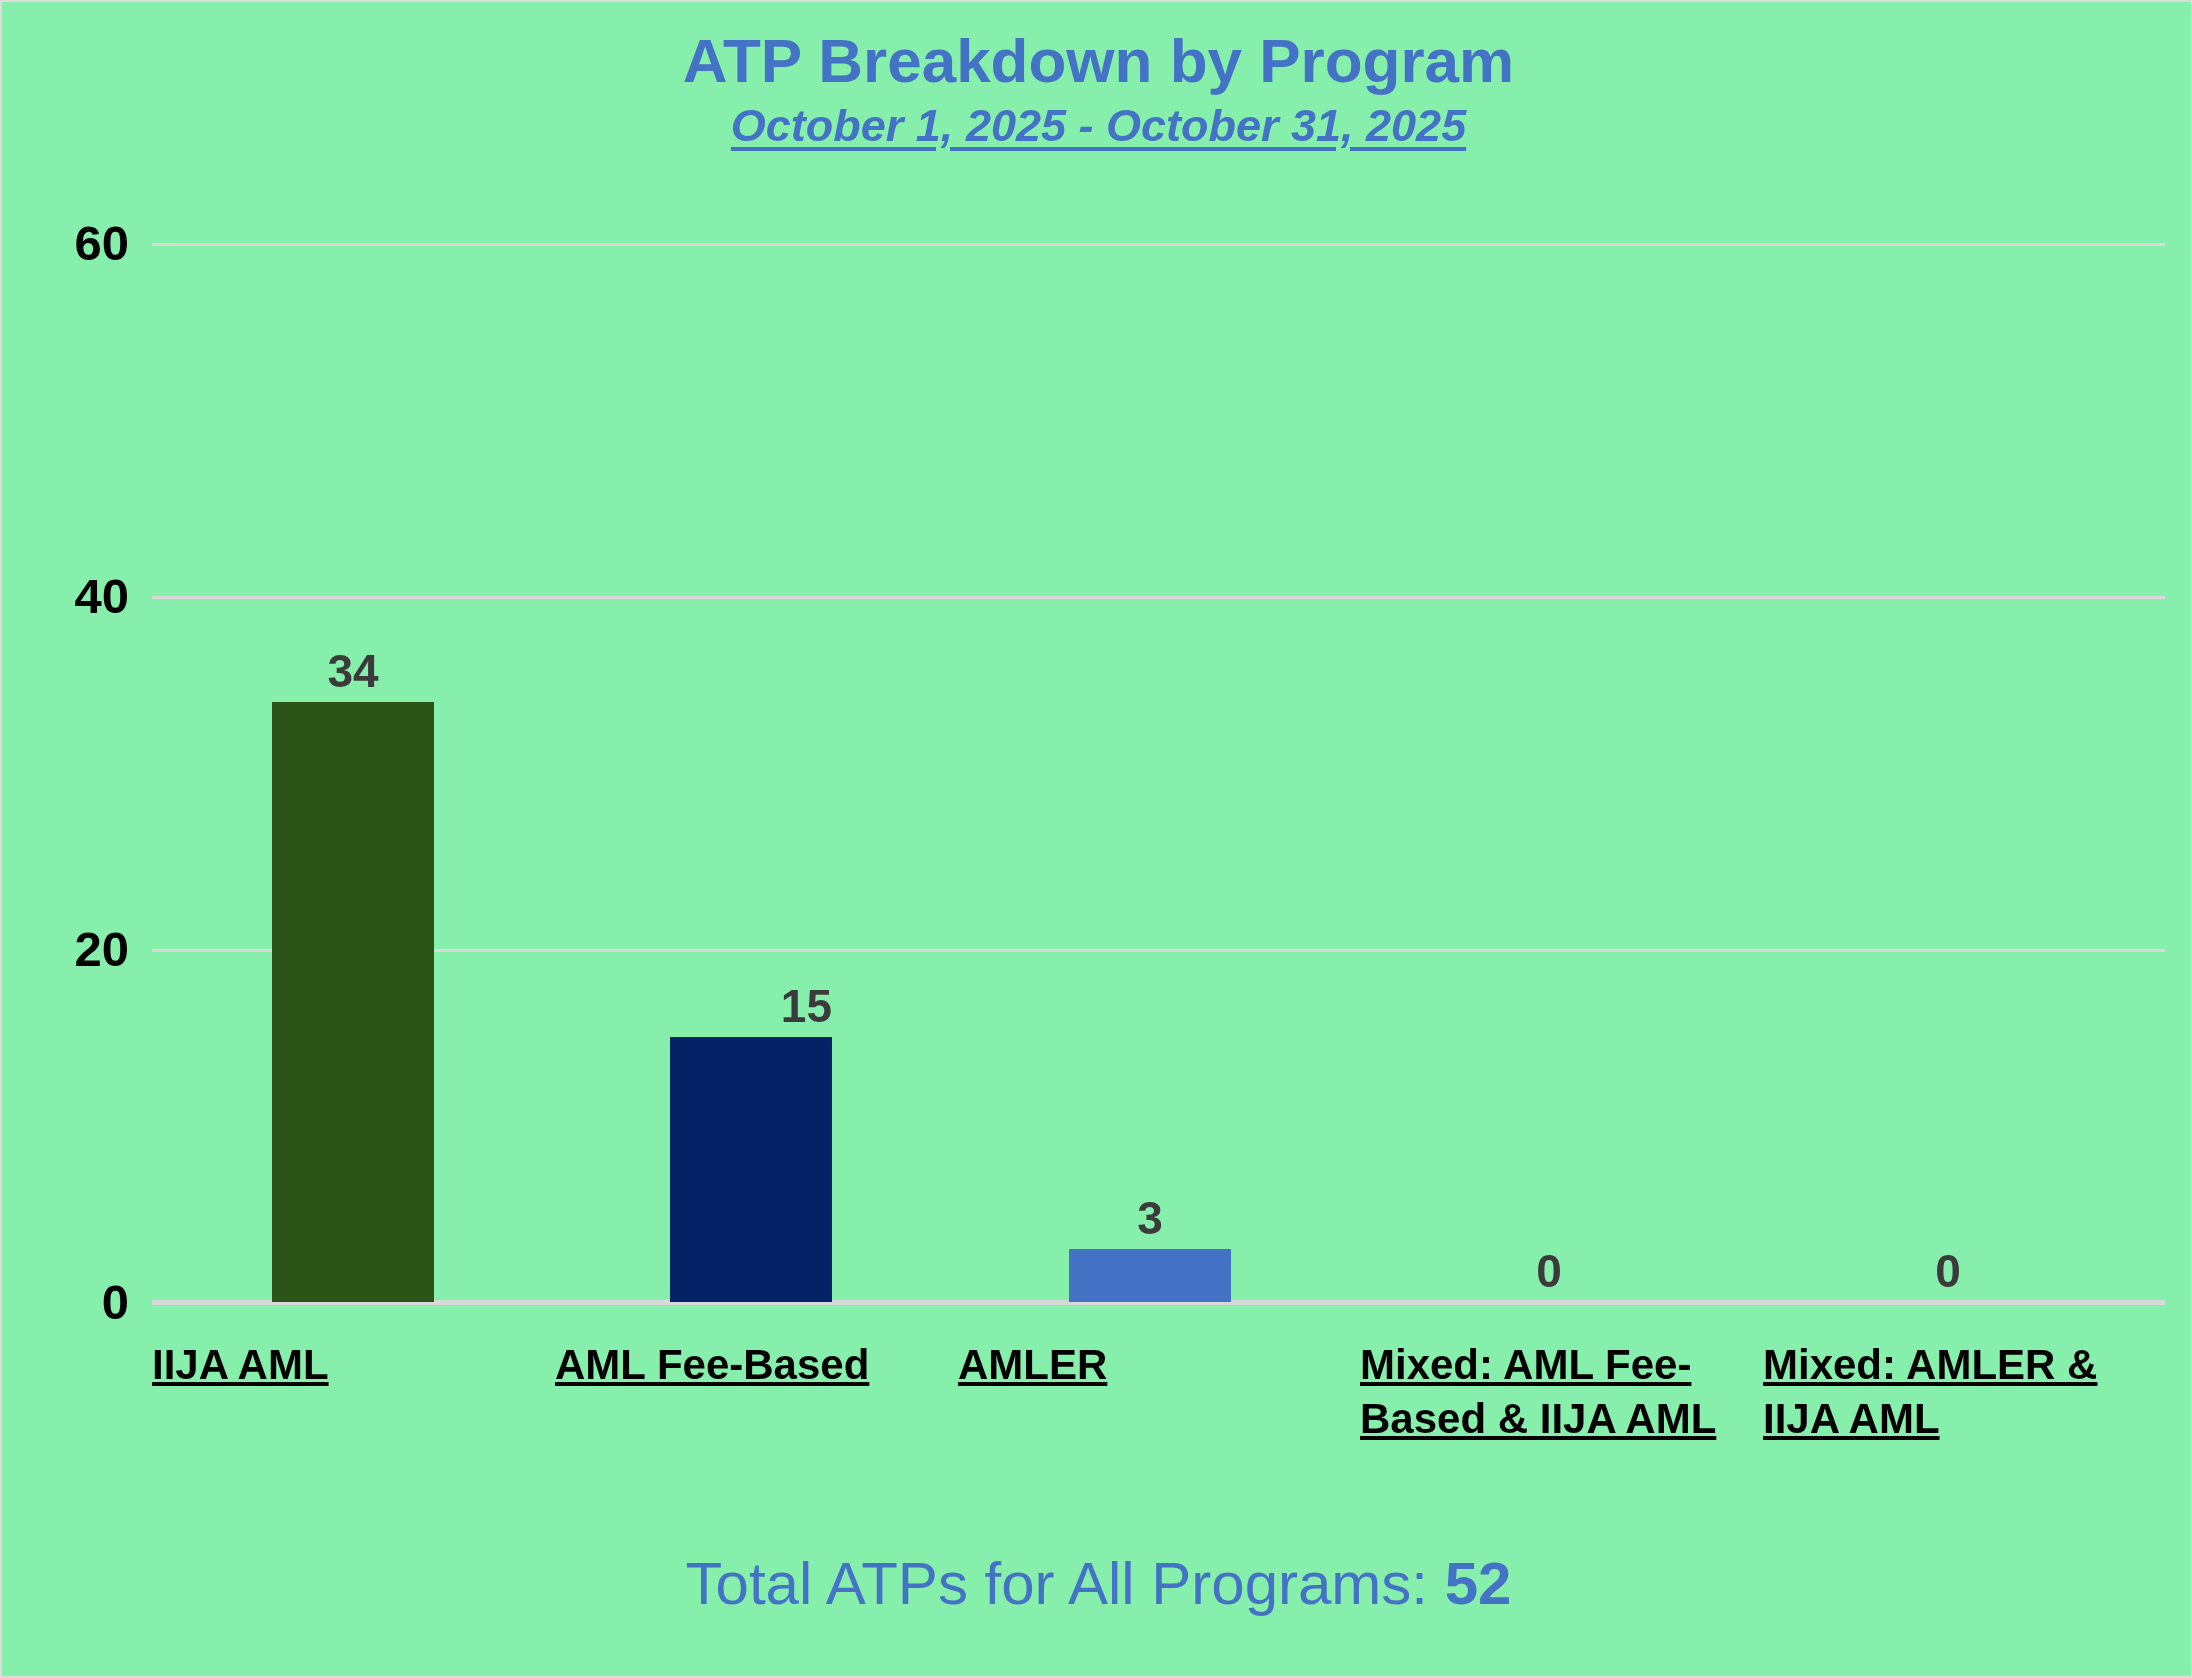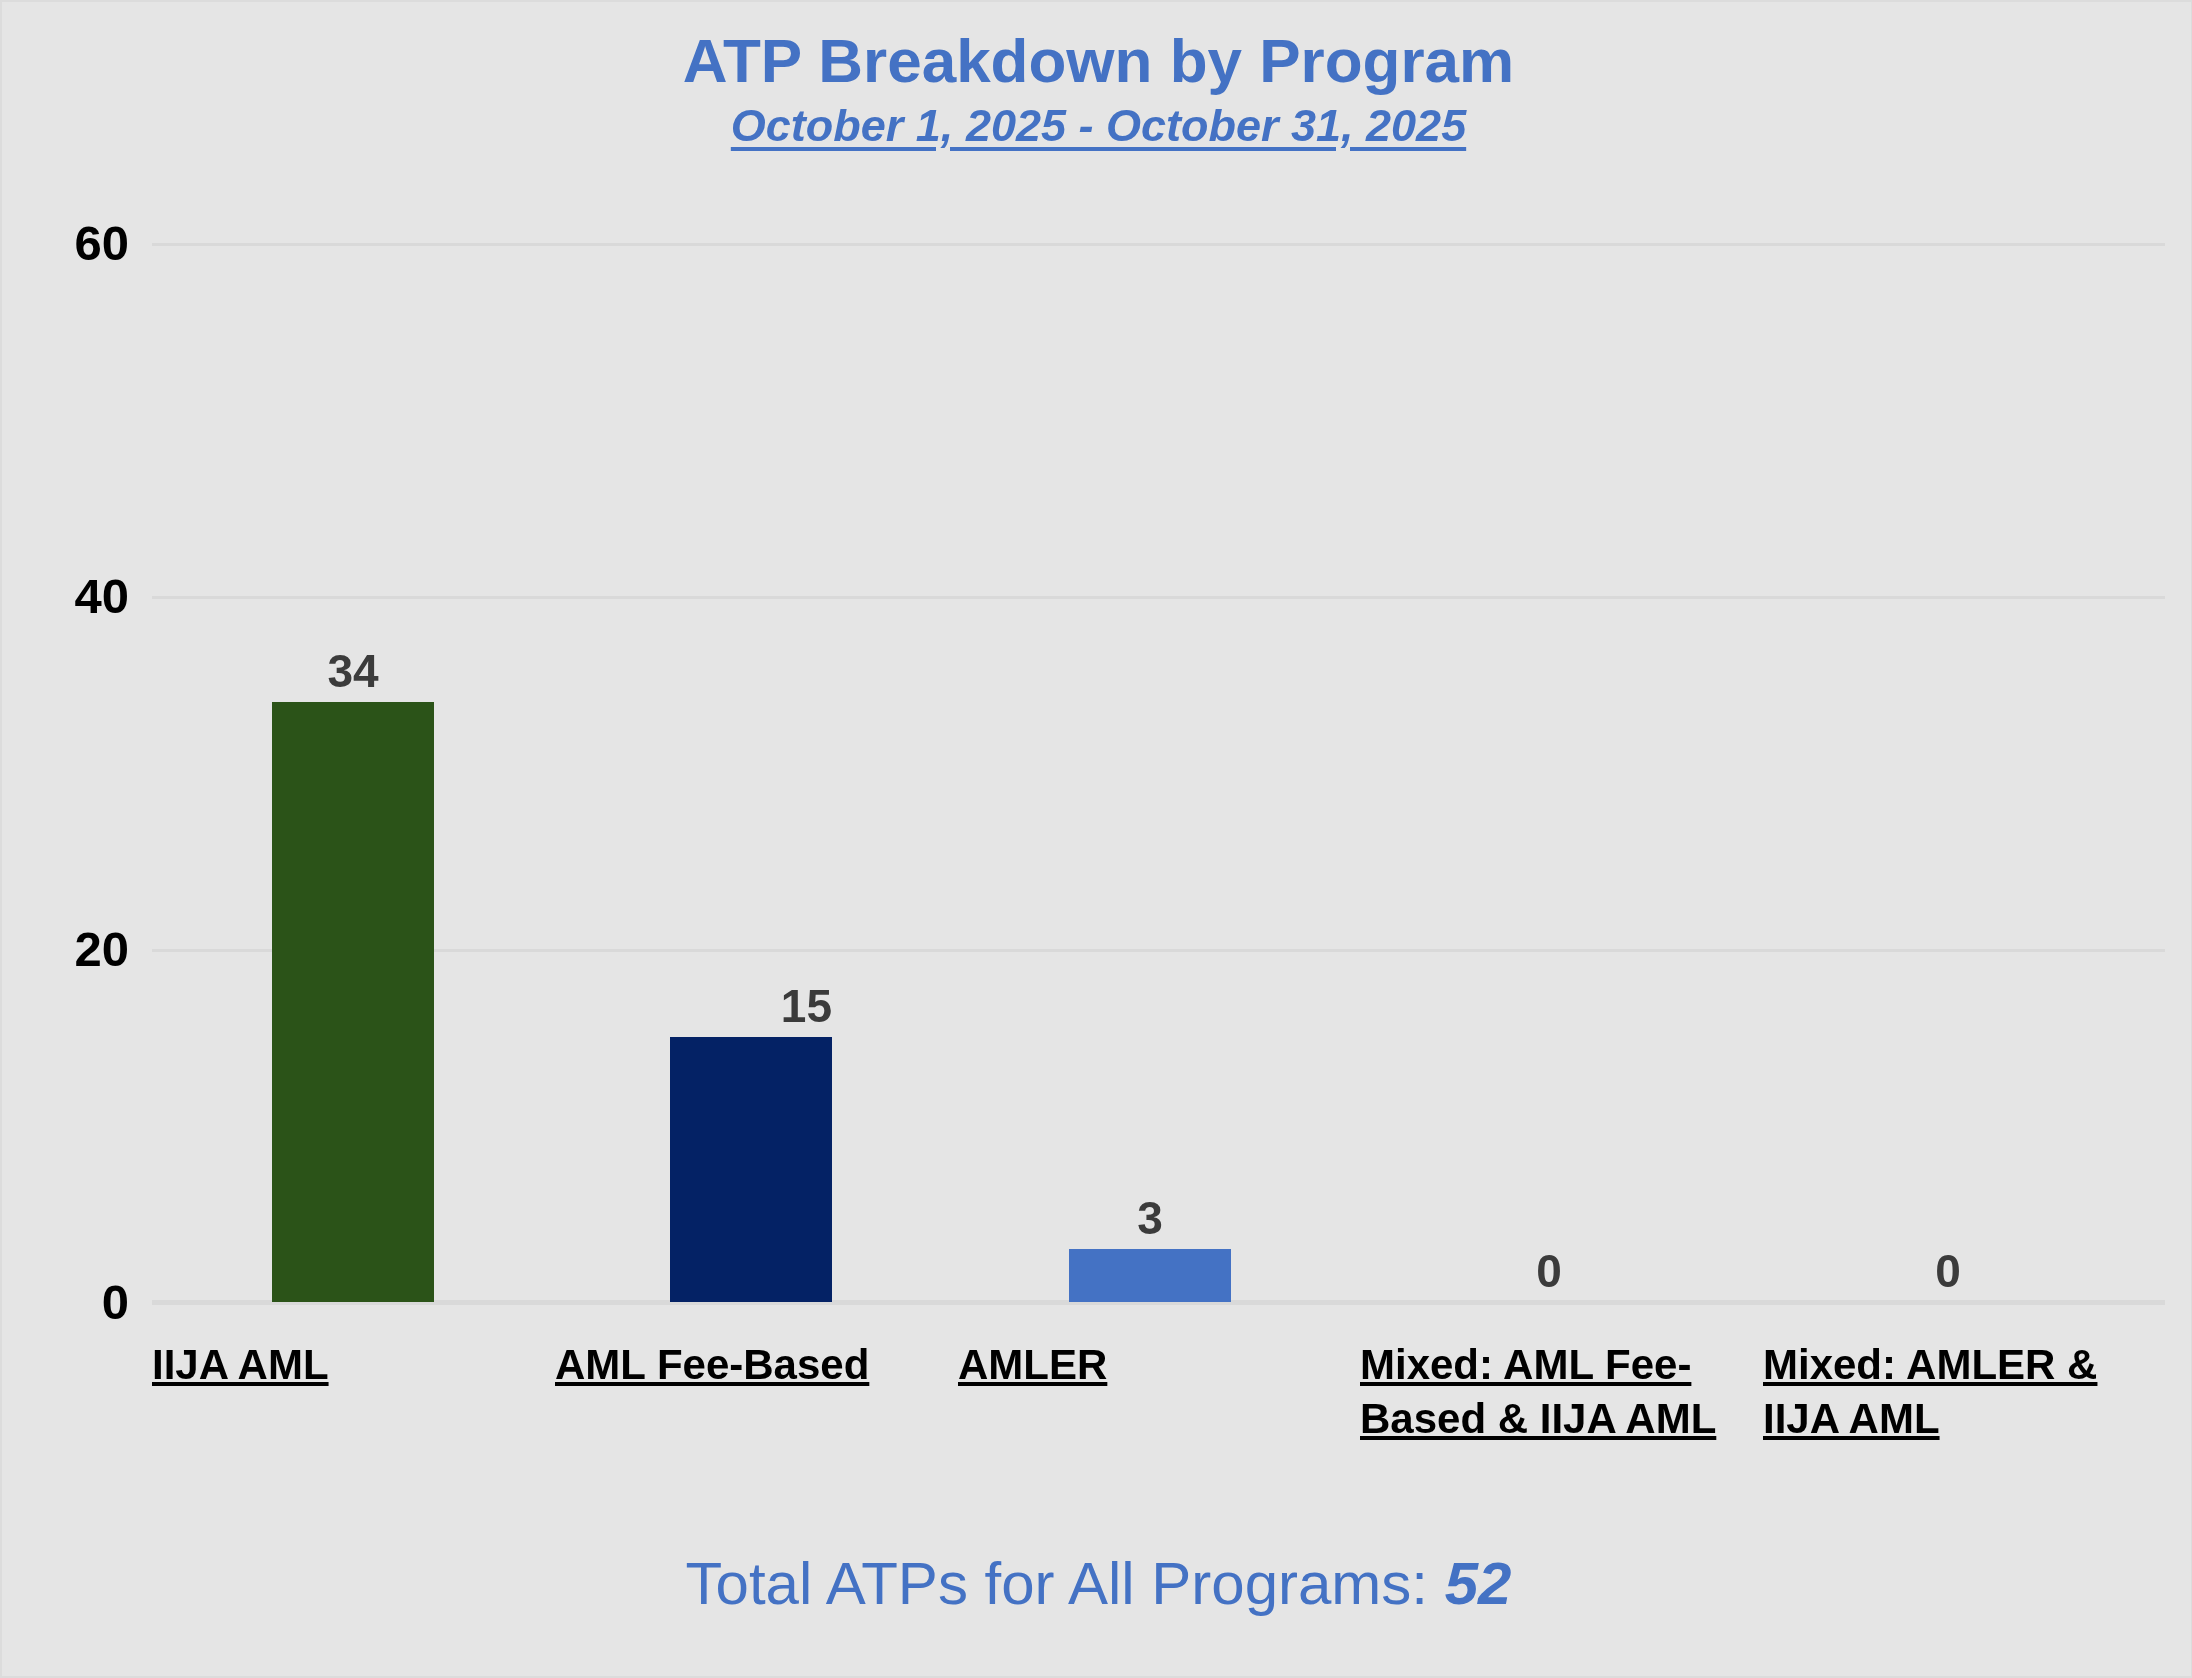--- a/index.html
+++ b/index.html
@@ -8,21 +8,21 @@
     background: #ffffff;
   }
   body {
     font-family: "Liberation Sans", sans-serif;
   }
 
   #canvas {
     position: relative;
     width: 2193px;
     height: 1678px;
-    background: #e5e5e5;
+    background: #86efac;
     border: 2.7px solid #dcdcdc;
     box-sizing: border-box;
     overflow: hidden;
   }
 
   
   #title-block {
     position: absolute;
     top: 23.6px;
     left: 0;
@@ -119,21 +119,20 @@
     top: 1547px;
     width: 2193px;
     text-align: center;
     font-size: 60px;
     color: #4472C4;
     font-weight: normal;
     white-space: nowrap;
   }
   #footer .total-value {
     font-weight: bold;
-    font-style: italic;
   }
 </style>
 </head>
 <body>
 
 <div id="canvas">
 
   <div id="title-block">
     <div id="chart-title">ATP Breakdown by Program</div>
     <div id="chart-subtitle">October 1, 2025 - October 31, 2025</div>

